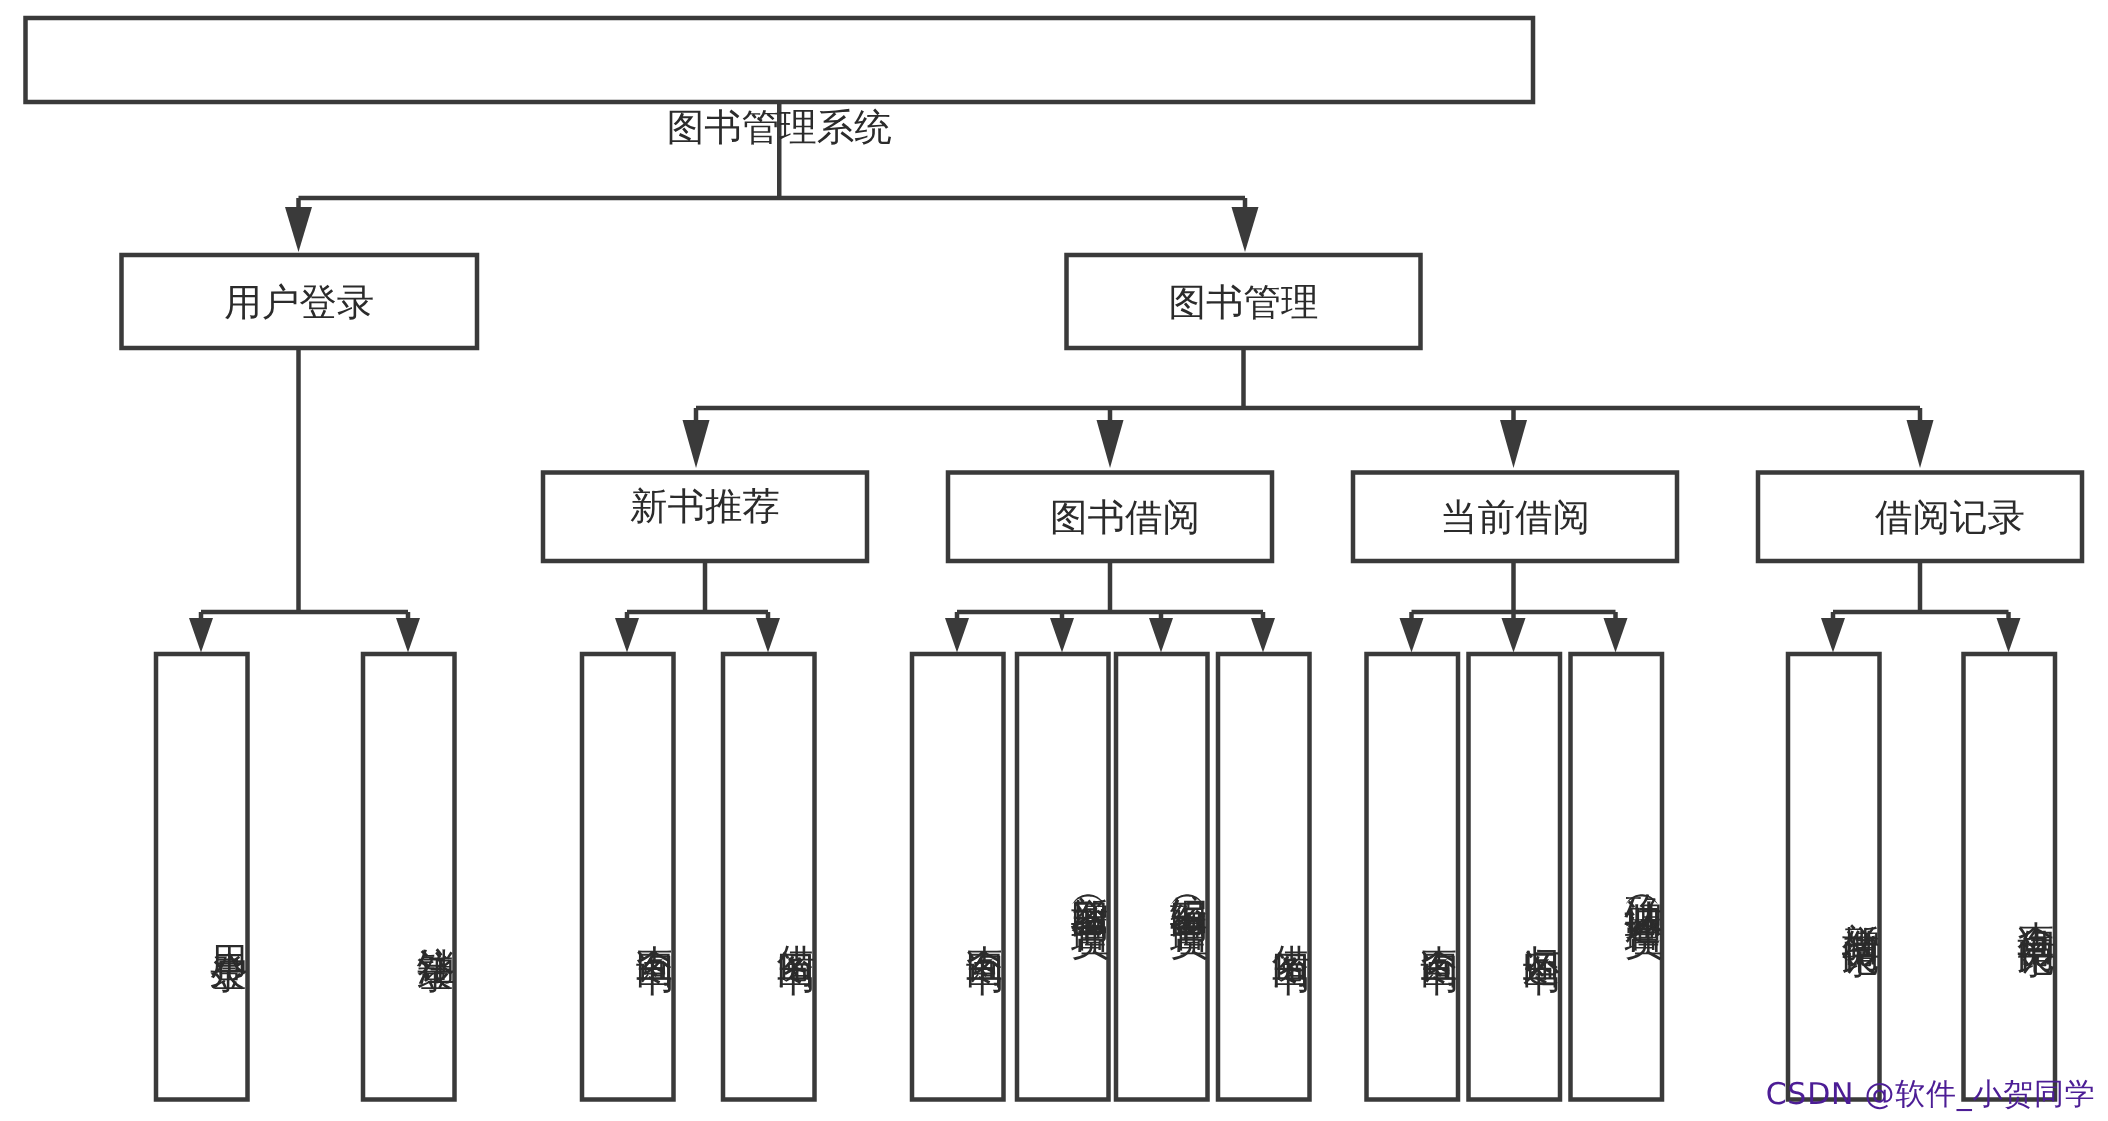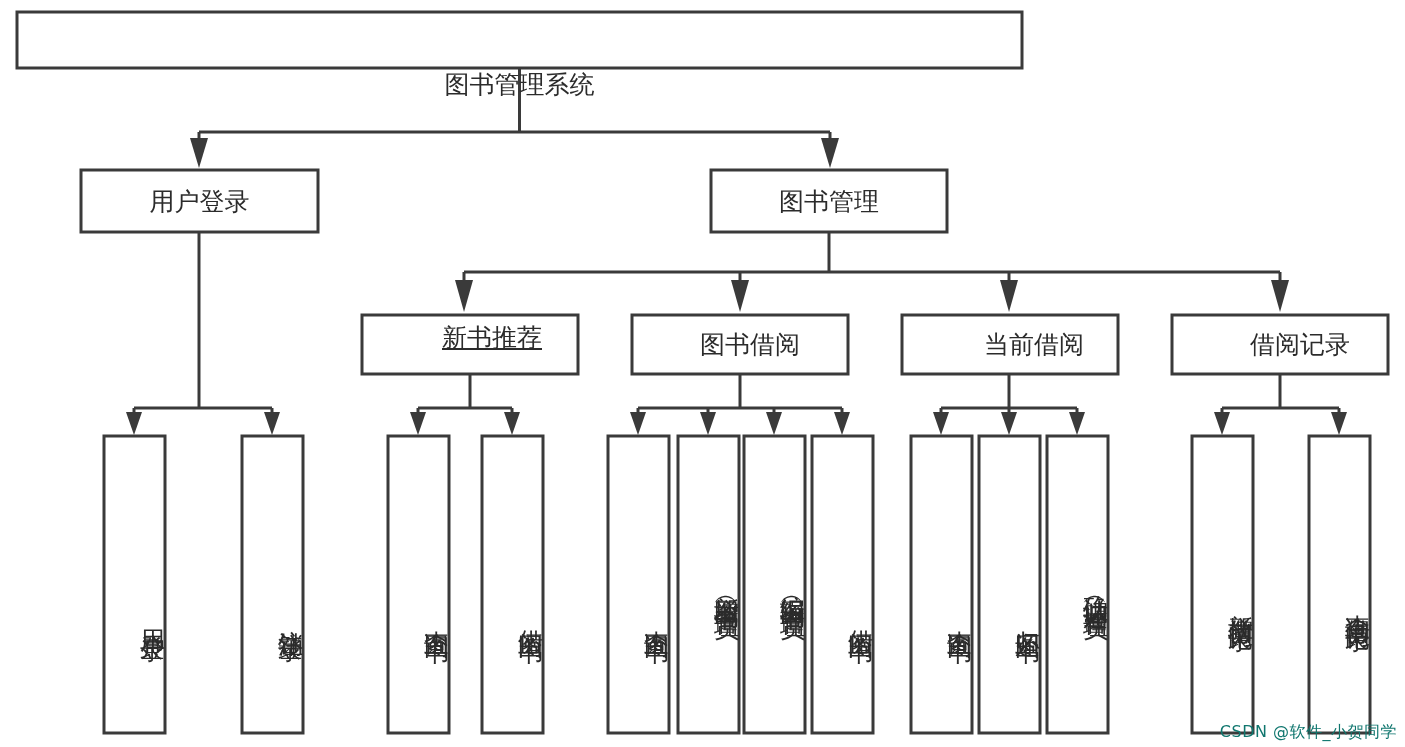--- a/index.html
+++ b/index.html
@@ -68,22 +68,22 @@
     padding-top: 6px;
     box-sizing: border-box;
   }
   .node-label.vertical.tall {
     align-items: flex-start;
   }
   .watermark {
     position: absolute;
     right: 8px;
     bottom: 4px;
-    font-size: 16px;
-    color: #0f766e;
+    font-size: 20px;
+    color: #4c1d95;
     font-family: "DejaVu Sans", "Liberation Sans", sans-serif;
     white-space: nowrap;
     letter-spacing: 0.5px;
   }
 </style>
 </head>
 <body>
 
 <div id="diagram-root">
 
@@ -191,25 +191,25 @@
     <rect class="node-rect" x="1309" y="436" width="61" height="297"></rect>
 
   </svg>
 
   <div class="node-label horizontal" style="left:17px; top:12px; width:1005px; height:56px;margin-top:44px;">图书管理系统</div>
 
   <div class="node-label horizontal" style="left:81px; top:170px; width:237px; height:62px;">用户登录</div>
 
   <div class="node-label horizontal" style="left:711px; top:170px; width:236px; height:62px;text-align:right;">图书管理</div>
 
-  <div class="node-label horizontal" style="left:384px; top:315px; width:216px; height:45px;text-decoration:underline;">新书推荐</div>
+  <div class="node-label horizontal" style="left:362px; top:315px; width:216px; height:45px;">新书推荐</div>
 
   <div class="node-label horizontal" style="left:632px; top:315px; width:236px; height:59px;">图书借阅</div>
 
-  <div class="node-label horizontal" style="left:902px; top:315px; width:216px; height:59px;margin-left:24px;">当前借阅</div>
+  <div class="node-label horizontal" style="left:902px; top:315px; width:216px; height:59px;">当前借阅</div>
 
   <div class="node-label horizontal" style="left:1172px; top:315px; width:216px; height:59px;padding-left:20px;">借阅记录</div>
 
   <div class="node-label vertical" style="left:104px; top:493px; width:61px; height:240px;">用户登录</div>
 
   <div class="node-label vertical" style="left:242px; top:493px; width:61px; height:240px;">注销登录</div>
 
   <div class="node-label vertical" style="left:388px; top:493px; width:61px; height:240px;">查询图书</div>
 
   <div class="node-label vertical" style="left:482px; top:493px; width:61px; height:240px;">借阅图书</div>

